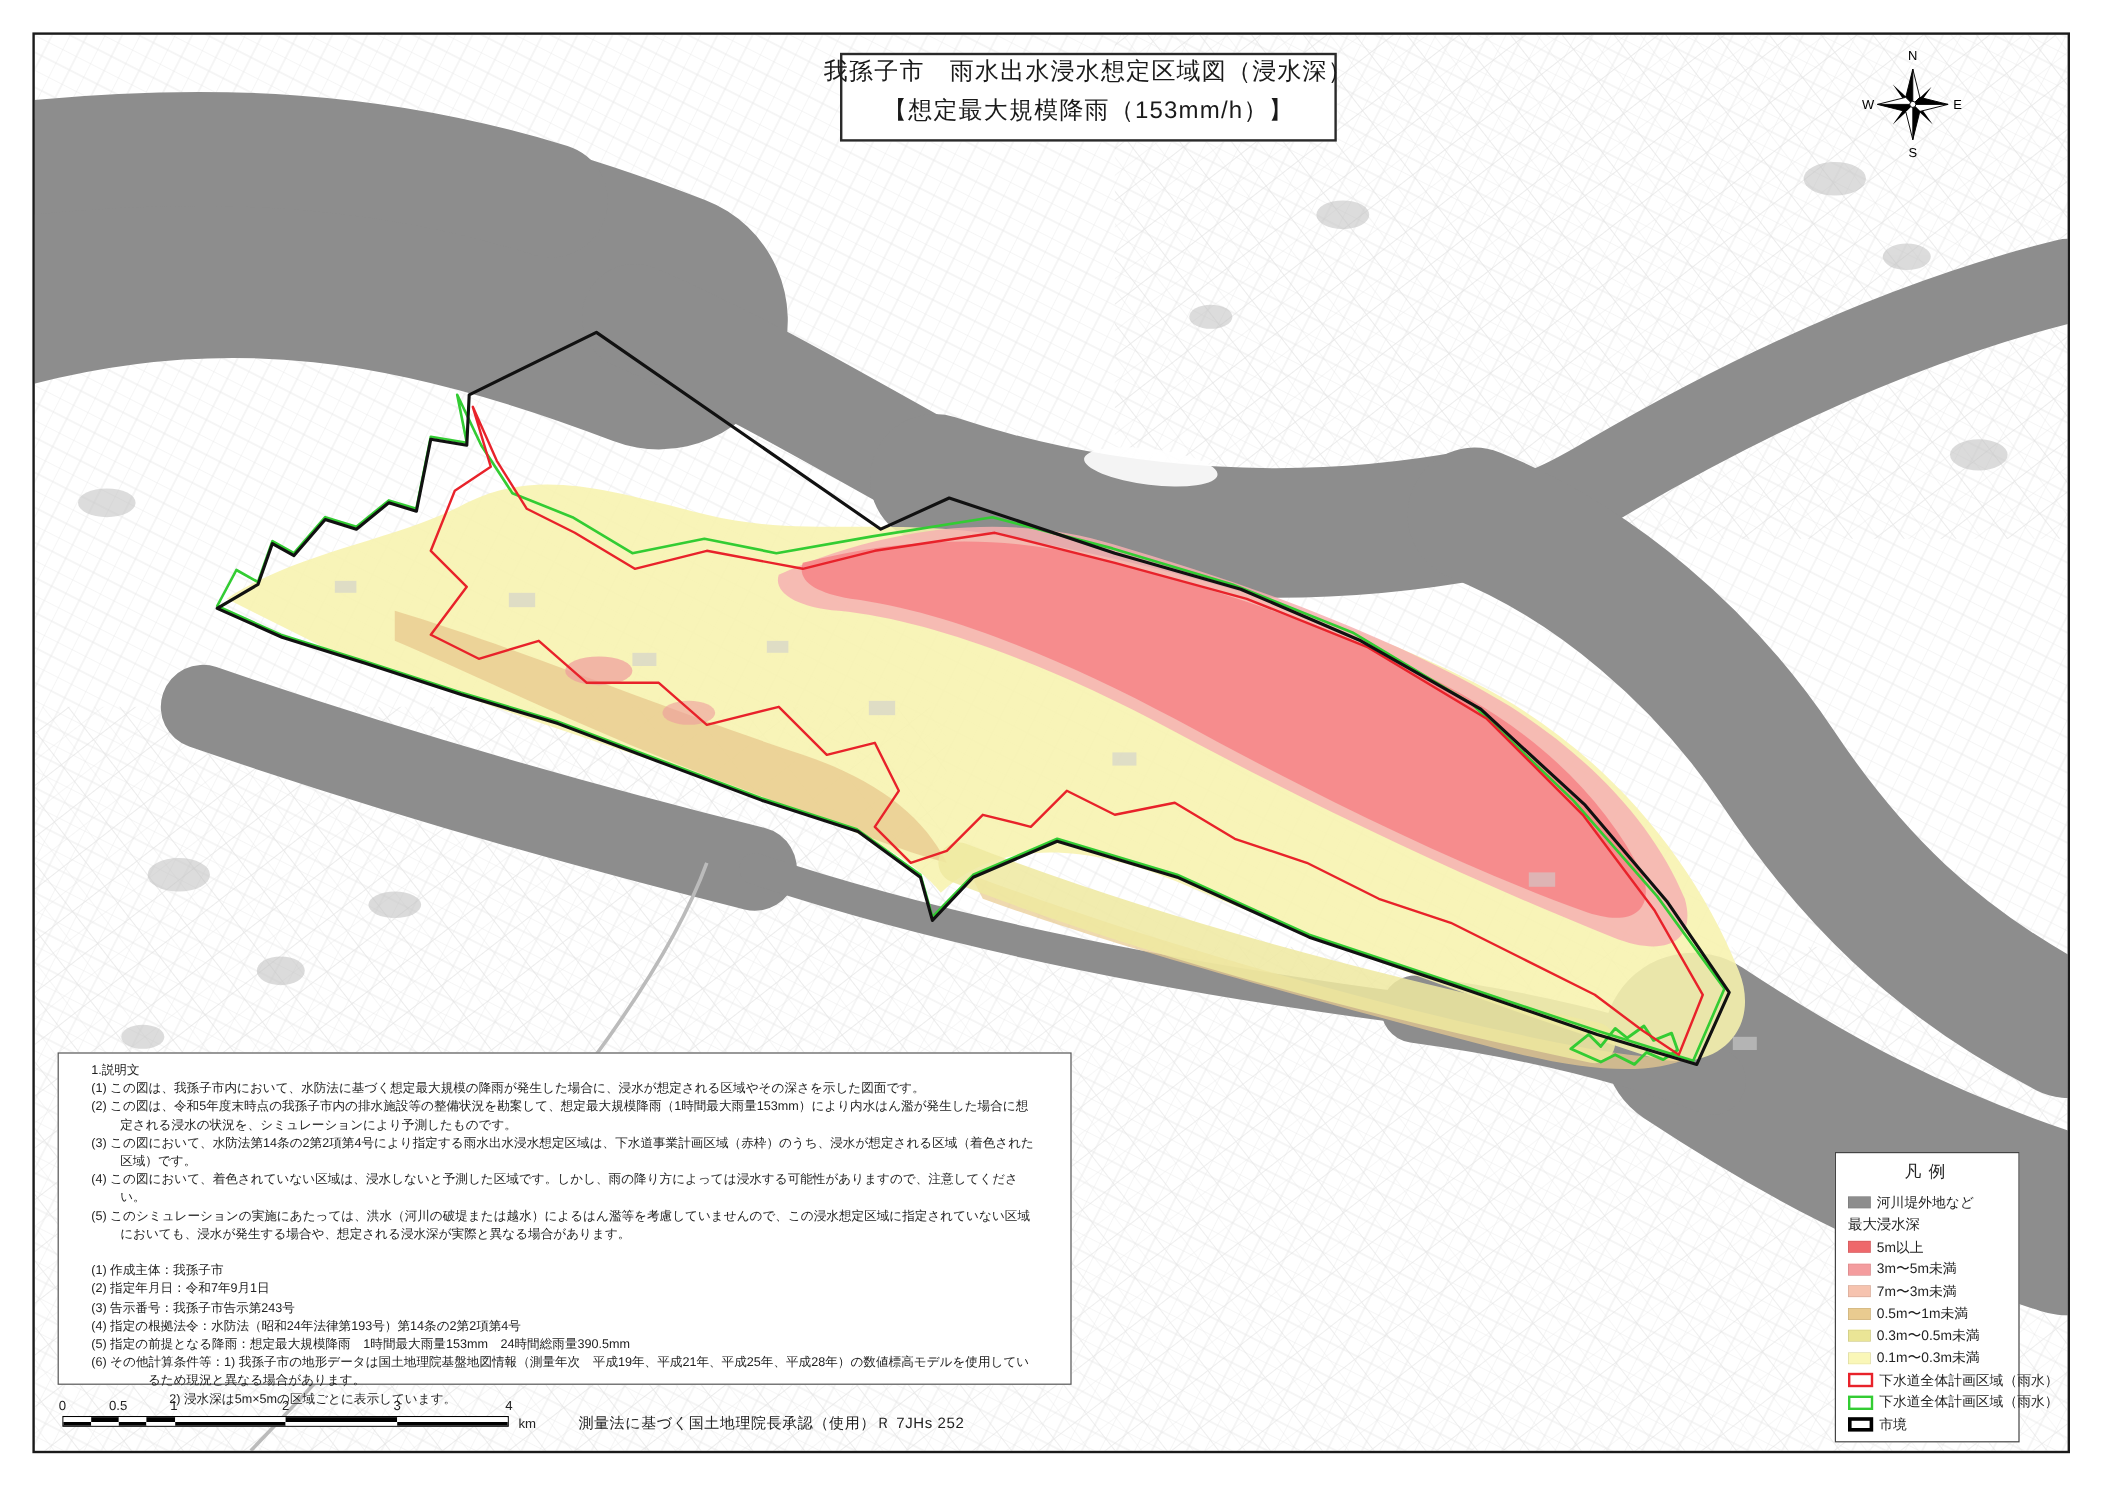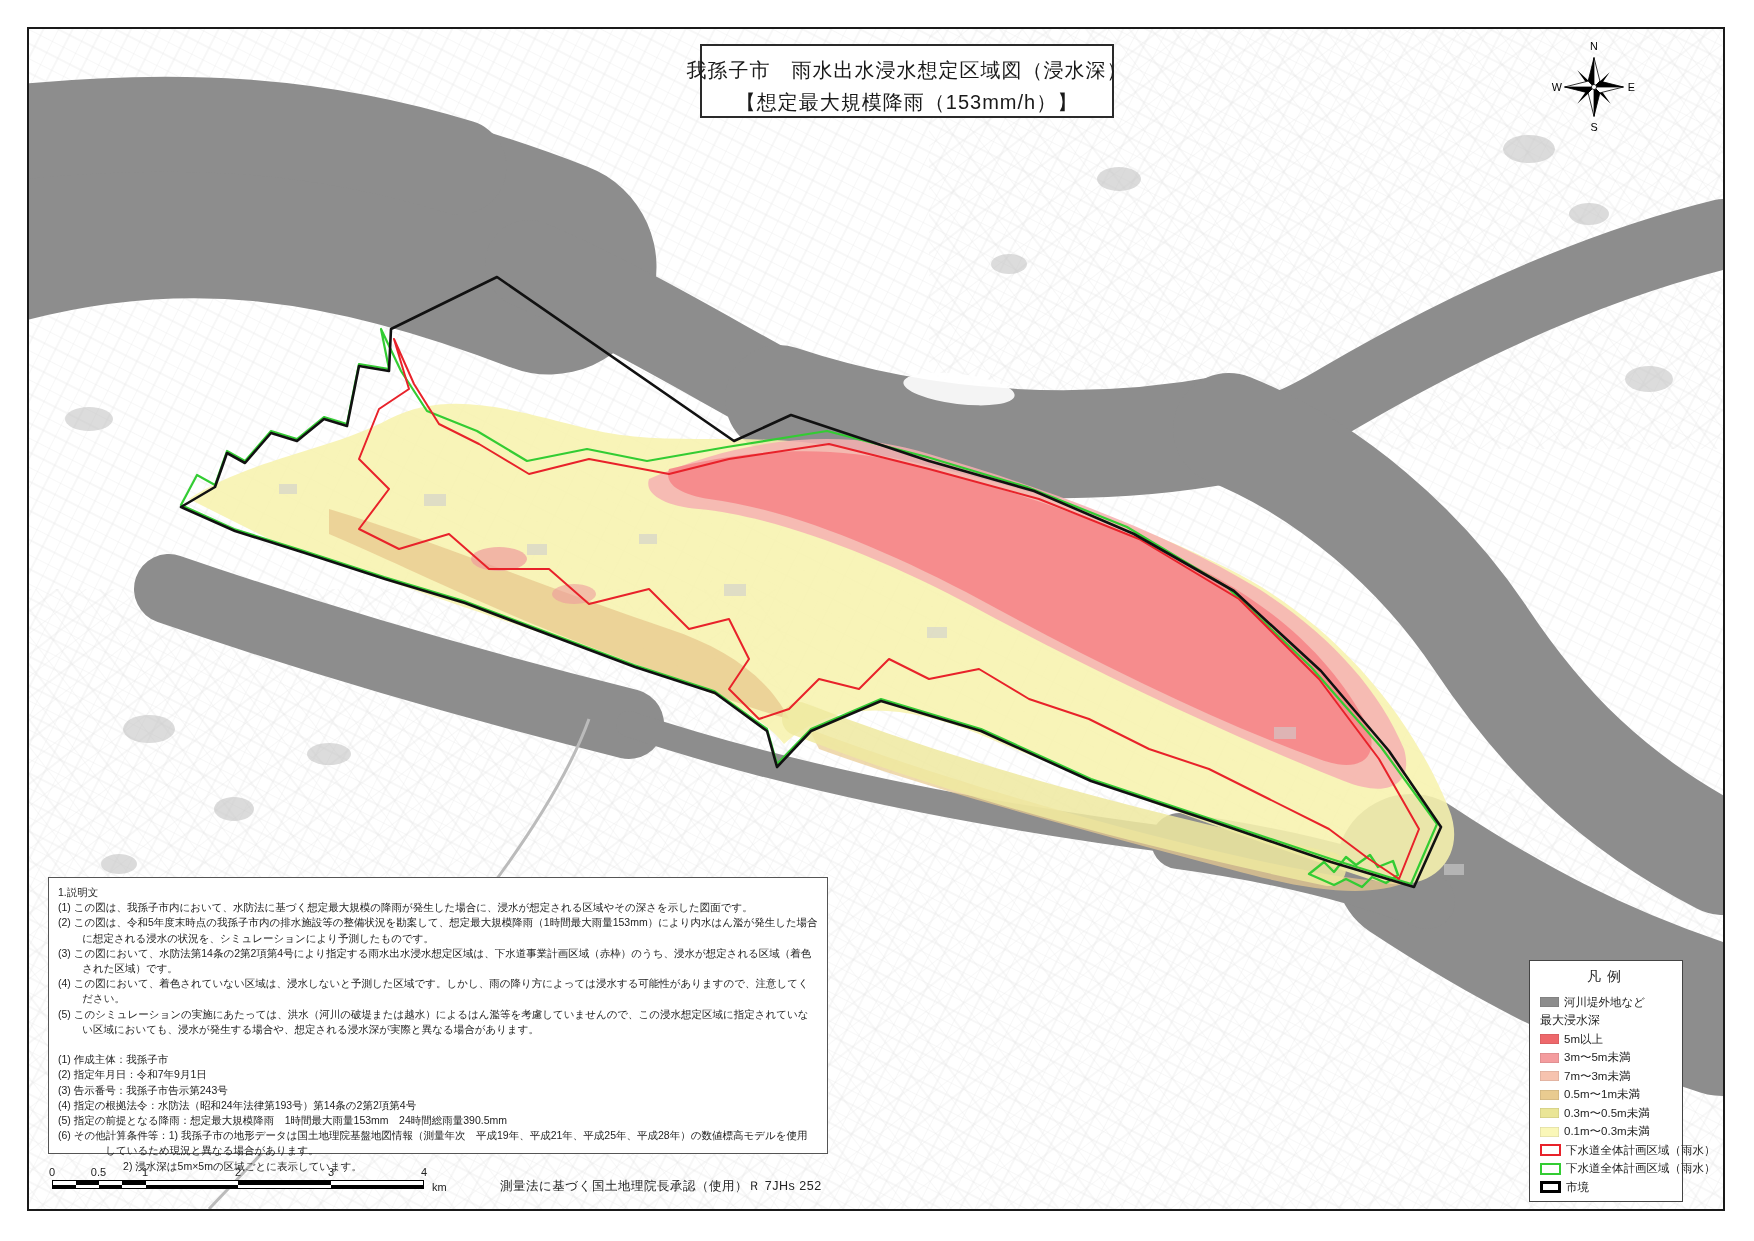--- a/index.html
+++ b/index.html
@@ -10,31 +10,31 @@
   }
   #sheet-border{
     position:absolute;left:27px;top:27px;width:1698px;height:1184px;
     border:2px solid #1a1a1a;box-sizing:border-box;background:transparent;pointer-events:none;z-index:5;
   }
   #map-svg{position:absolute;left:29px;top:29px;width:1694px;height:1180px;z-index:1;}
   
   #title-box{
     position:absolute;left:700px;top:44px;width:414px;height:74px;z-index:6;
     background:#fff;border:2px solid #2a2a2a;box-sizing:border-box;
-    display:flex;flex-direction:column;align-items:center;justify-content:flex-end;gap:5px;
+    display:flex;flex-direction:column;align-items:center;justify-content:flex-start;gap:5px;
   }
   #title-box .t1{font-size:20px;letter-spacing:1px;white-space:nowrap;}
   #title-box .t2{font-size:20px;letter-spacing:1px;white-space:nowrap;}
   
   #compass{position:absolute;left:1548px;top:38px;width:92px;height:98px;z-index:6;}
   
   #notes-box{
-    position:absolute;left:48px;top:877px;width:780px;height:277px;z-index:6;
+    position:absolute;left:48px;top:877px;width:845px;height:277px;z-index:6;
     background:#fff;border:1.5px solid #555;box-sizing:border-box;
-    padding:7px 9px;font-size:10.5px;line-height:15.2px;color:#222;
+    padding:7px 27px;font-size:10.5px;line-height:15.2px;color:#222;
   }
   .note-item{padding-left:2.3em;text-indent:-2.3em;}
   .note-item-deep{padding-left:4.5em;text-indent:-4.5em;}
   .note-sub{margin-left:6.2em;}
   .note-spacer{height:15.2px;}
   
   #legend-box{
     position:absolute;left:1529px;top:960px;width:154px;height:242px;z-index:6;
     background:#fff;border:1.5px solid #444;box-sizing:border-box;
     padding:7px 8px 6px 10px;font-size:11.5px;color:#222;
@@ -48,21 +48,21 @@
   
   #scalebar{position:absolute;left:52px;top:1166px;width:440px;height:30px;z-index:6;font-size:11px;color:#222;}
   .sb-label{position:absolute;top:0;transform:translateX(-50%);}
   #sb-km{position:absolute;left:380px;top:15px;transform:none;text-align:center;}
   #sb-bar{position:absolute;left:0;top:14px;width:372px;height:9px;border:1px solid #000;box-sizing:border-box;background:#fff;}
   .sb-row{display:flex;height:3.5px;}
   .sb-seg{height:100%;}
   .sb-q{width:23.25px;} .sb-f{width:93px;}
   .sb-b{background:#000;} .sb-w{background:#fff;}
   
-  #approval-text{position:absolute;left:500px;top:1178px;z-index:6;font-size:12.5px;color:#222;letter-spacing:.5px;}
+  #approval-text{position:absolute;left:482px;top:1178px;z-index:6;font-size:12.5px;color:#222;letter-spacing:.5px;}
 </style>
 </head>
 <body>
 
 <svg id="map-svg" viewBox="0 0 1694 1180" aria-hidden="true">
   <defs>
     <pattern id="mesh" width="26" height="26" patternUnits="userSpaceOnUse" patternTransform="rotate(27)">
       <path d="M0 0H26 M0 13H26 M0 0V26 M13 0V26" stroke="#dcdcdc" stroke-width="0.7" fill="none"></path>
     </pattern>
     <pattern id="mesh2" width="34" height="34" patternUnits="userSpaceOnUse" patternTransform="rotate(-38)">

